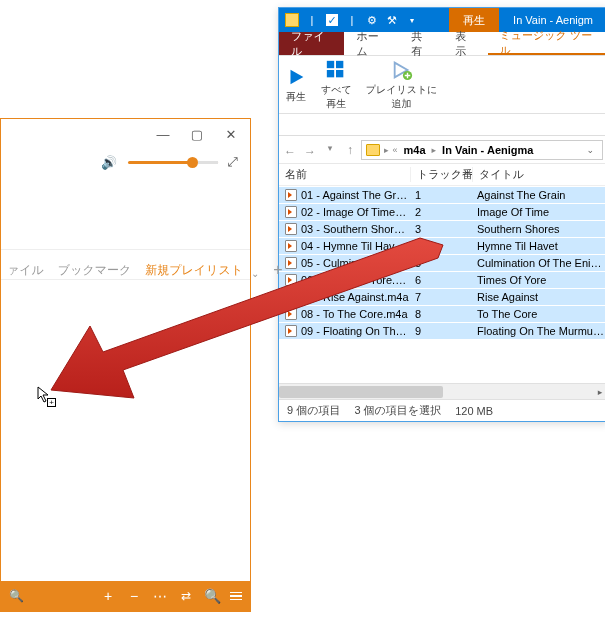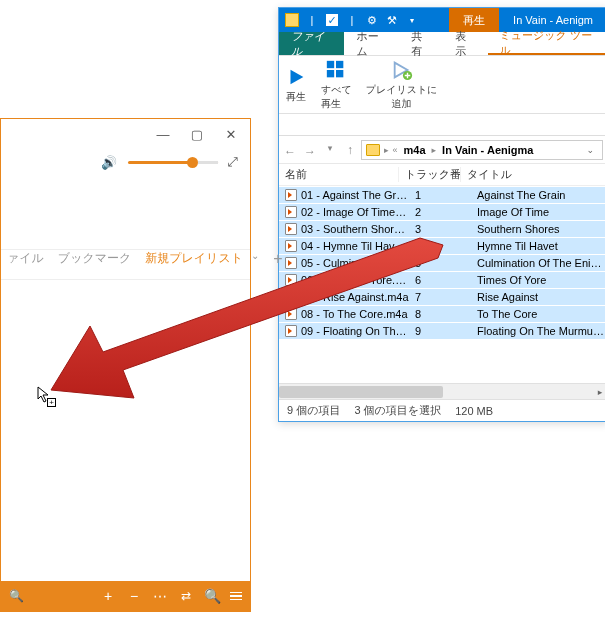--- a/index.html
+++ b/index.html
@@ -17,39 +17,39 @@
   }
   .ex-qat { display: flex; align-items: center; gap: 6px; padding: 0 6px; }
   .ex-qat span { width: 14px; height: 14px; display: inline-flex; align-items: center; justify-content: center; font-size: 11px; }
   .ex-title-tabs { display: flex; margin-left: auto; height: 100%; }
   .ex-title-tab { padding: 0 14px; display: flex; align-items: center; color: #fff; font-size: 11px; white-space: nowrap; }
   .ex-title-tab.context { background: #d96d00; }
   .ex-title-tab.title { background: #0078d7; }
 
   .ex-ribbon-tabs { height: 24px; display: flex; align-items: stretch; border-bottom: 1px solid #e0e0e0; font-size: 11px; background:#fff; }
   .ex-rtab { padding: 0 12px; display: flex; align-items: center; color: #444; cursor: default; }
-  .ex-rtab.file { background: #0f766e; color: #fff; font-style: italic; }
+  .ex-rtab.file { background: #7f1d1d; color: #fff; }
   .ex-rtab.active { color: #d96d00; border-bottom: 2px solid #d96d00; }
 
   .ex-ribbon-body { height: 58px; border-bottom: 1px solid #e0e0e0; display: flex; align-items: center; padding: 4px 6px; gap: 14px; background:#fff;}
   .ex-ribbon-btn { display: flex; flex-direction: column; align-items: center; font-size: 10px; color: #444; gap: 2px; }
   .ex-ribbon-btn svg { width: 22px; height: 22px; }
 
   .ex-nav { height: 28px; display: flex; align-items: center; padding: 0 4px; gap: 4px; border-bottom: 1px solid #e8e8e8; }
   .ex-nav-arrows { display: flex; gap: 6px; color: #888; font-size: 12px; }
   .ex-nav-arrows span { width: 14px; text-align: center; }
   .ex-addr { flex: 1; height: 20px; border: 1px solid #ccc; display: flex; align-items: center; font-size: 11px; padding: 0 4px; gap: 0; overflow: hidden;}
   .ex-addr .seg { padding: 0 4px; white-space: nowrap; font-weight: bold; }
   .ex-addr .chev { color: #888; font-size: 9px; padding: 0 2px;}
   .ex-addr .folder-ico { width: 14px; height: 12px; background: #ffd76a; border: 1px solid #d9a400; border-radius: 1px; margin-right: 2px;}
   .ex-addr-dd { color:#666; font-size:9px; padding:0 4px;}
 
   .ex-headers { height: 22px; display: flex; align-items: center; font-size: 11px; color: #333; border-bottom: 1px solid #eee; background:#fff;}
   .ex-h { padding: 0 6px; border-right: 1px solid #f0f0f0; white-space: nowrap; overflow: hidden;}
-  .ex-h.name { width: 120px; }
+  .ex-h.name { width: 132px; }
   .ex-h.track { width: 62px; }
   .ex-h.title { flex: 1; }
 
   .ex-rows { flex: 1; overflow: hidden; font-size: 11px; background:#fff;}
   .ex-row { height: 17px; display: flex; align-items: center; background: #cce8ff; border-top: 1px solid #fff; }
   .ex-row .ico { width: 12px; height: 12px; margin: 0 4px 0 6px; background: #fff; border: 1px solid #888; position: relative; border-radius:1px;}
   .ex-row .ico::after { content:""; position:absolute; left:2px; top:2px; width:0; height:0; border-left:4px solid #d94f00; border-top:3px solid transparent; border-bottom:3px solid transparent;}
   .ex-row .fname { width: 108px; white-space: nowrap; overflow: hidden; text-overflow: ellipsis; color: #000;}
   .ex-row .trk { width: 62px; padding-left: 6px; color:#000;}
   .ex-row .ttl { flex: 1; padding-left: 6px; white-space: nowrap; overflow: hidden; text-overflow: ellipsis; color:#000;}
@@ -68,21 +68,21 @@
   }
   .pl-titlebar { height: 30px; display: flex; justify-content: flex-end; align-items: center; gap: 16px; padding: 0 10px; color:#555;}
   .pl-titlebar span { width: 18px; text-align: center; font-size: 13px; }
   .pl-vol { height: 26px; display: flex; justify-content: flex-end; align-items: center; padding: 0 12px; gap: 10px;}
   .pl-vol-track { width: 90px; height: 3px; background: #e8861c; position: relative; border-radius:2px;}
   .pl-vol-track::before { content:""; position:absolute; right:0; top:0; width:30%; height:3px; background:#e0e0e0;}
   .pl-vol-thumb { position:absolute; left:66%; top:-4px; width:11px; height:11px; background:#e8861c; border-radius:50%;}
   .pl-vol-ico { font-size:13px; color:#555;}
   .pl-spacer1 { height: 74px; }
   .pl-hr { height:1px; background:#eee; margin: 0;}
-  .pl-tabs { height: 30px; display: flex; align-items: flex-start; font-size: 12px; padding: 0 6px; gap: 14px; border-bottom:1px solid #eee;}
+  .pl-tabs { height: 30px; display: flex; align-items: flex-end; font-size: 12px; padding: 0 6px; gap: 14px; border-bottom:1px solid #eee;}
   .pl-tab { color:#999; white-space:nowrap;}
   .pl-tab.active { color:#e8861c;}
   .pl-tab-chev { color:#999; font-size:10px; margin-left:-6px;}
   .pl-plus { margin-left:auto; color:#999; font-size:16px; font-weight:300;}
 
   .pl-body { flex:1; position:relative; background:#fff;}
   .pl-drop-cursor { position:absolute; left:36px; top:106px; font-size:14px; color:#000;}
   .pl-drop-cursor .plusbox { position:absolute; left:10px; top:12px; width:9px; height:9px; border:1px solid #000; font-size:8px; line-height:8px; text-align:center; background:#fff;}
   .pl-counter { position:absolute; bottom:4px; width:100%; text-align:center; font-size:10px; color:#777;}
 
@@ -131,21 +131,21 @@
         </svg>
       <span>再生</span>
     </div>
     <div class="ex-ribbon-btn">
       <svg viewBox="0 0 24 24">
         <rect x="2" y="2" width="8" height="8" fill="#0078d7"></rect>
           <rect x="12" y="2" width="8" height="8" fill="#0078d7"></rect>
         <rect x="2" y="12" width="8" height="8" fill="#0078d7"></rect>
           <rect x="12" y="12" width="8" height="8" fill="#0078d7"></rect>
       </svg>
-      <span style="white-space:pre;text-align:left;">すべて
+      <span style="white-space:pre;text-align:center;">すべて
 再生</span>
     </div>
     <div class="ex-ribbon-btn">
       <svg viewBox="0 0 24 24">
         <path d="M4 4 L18 12 L4 20 Z" fill="none" stroke="#8aaed6" stroke-width="2"></path>
         <circle cx="18" cy="18" r="5" fill="#6fbf3f"></circle>
           <path d="M18 15v6M15 18h6" stroke="#fff" stroke-width="1.5"></path>
       </svg>
       <span style="white-space:pre;text-align:center;">プレイリストに
 追加</span>

